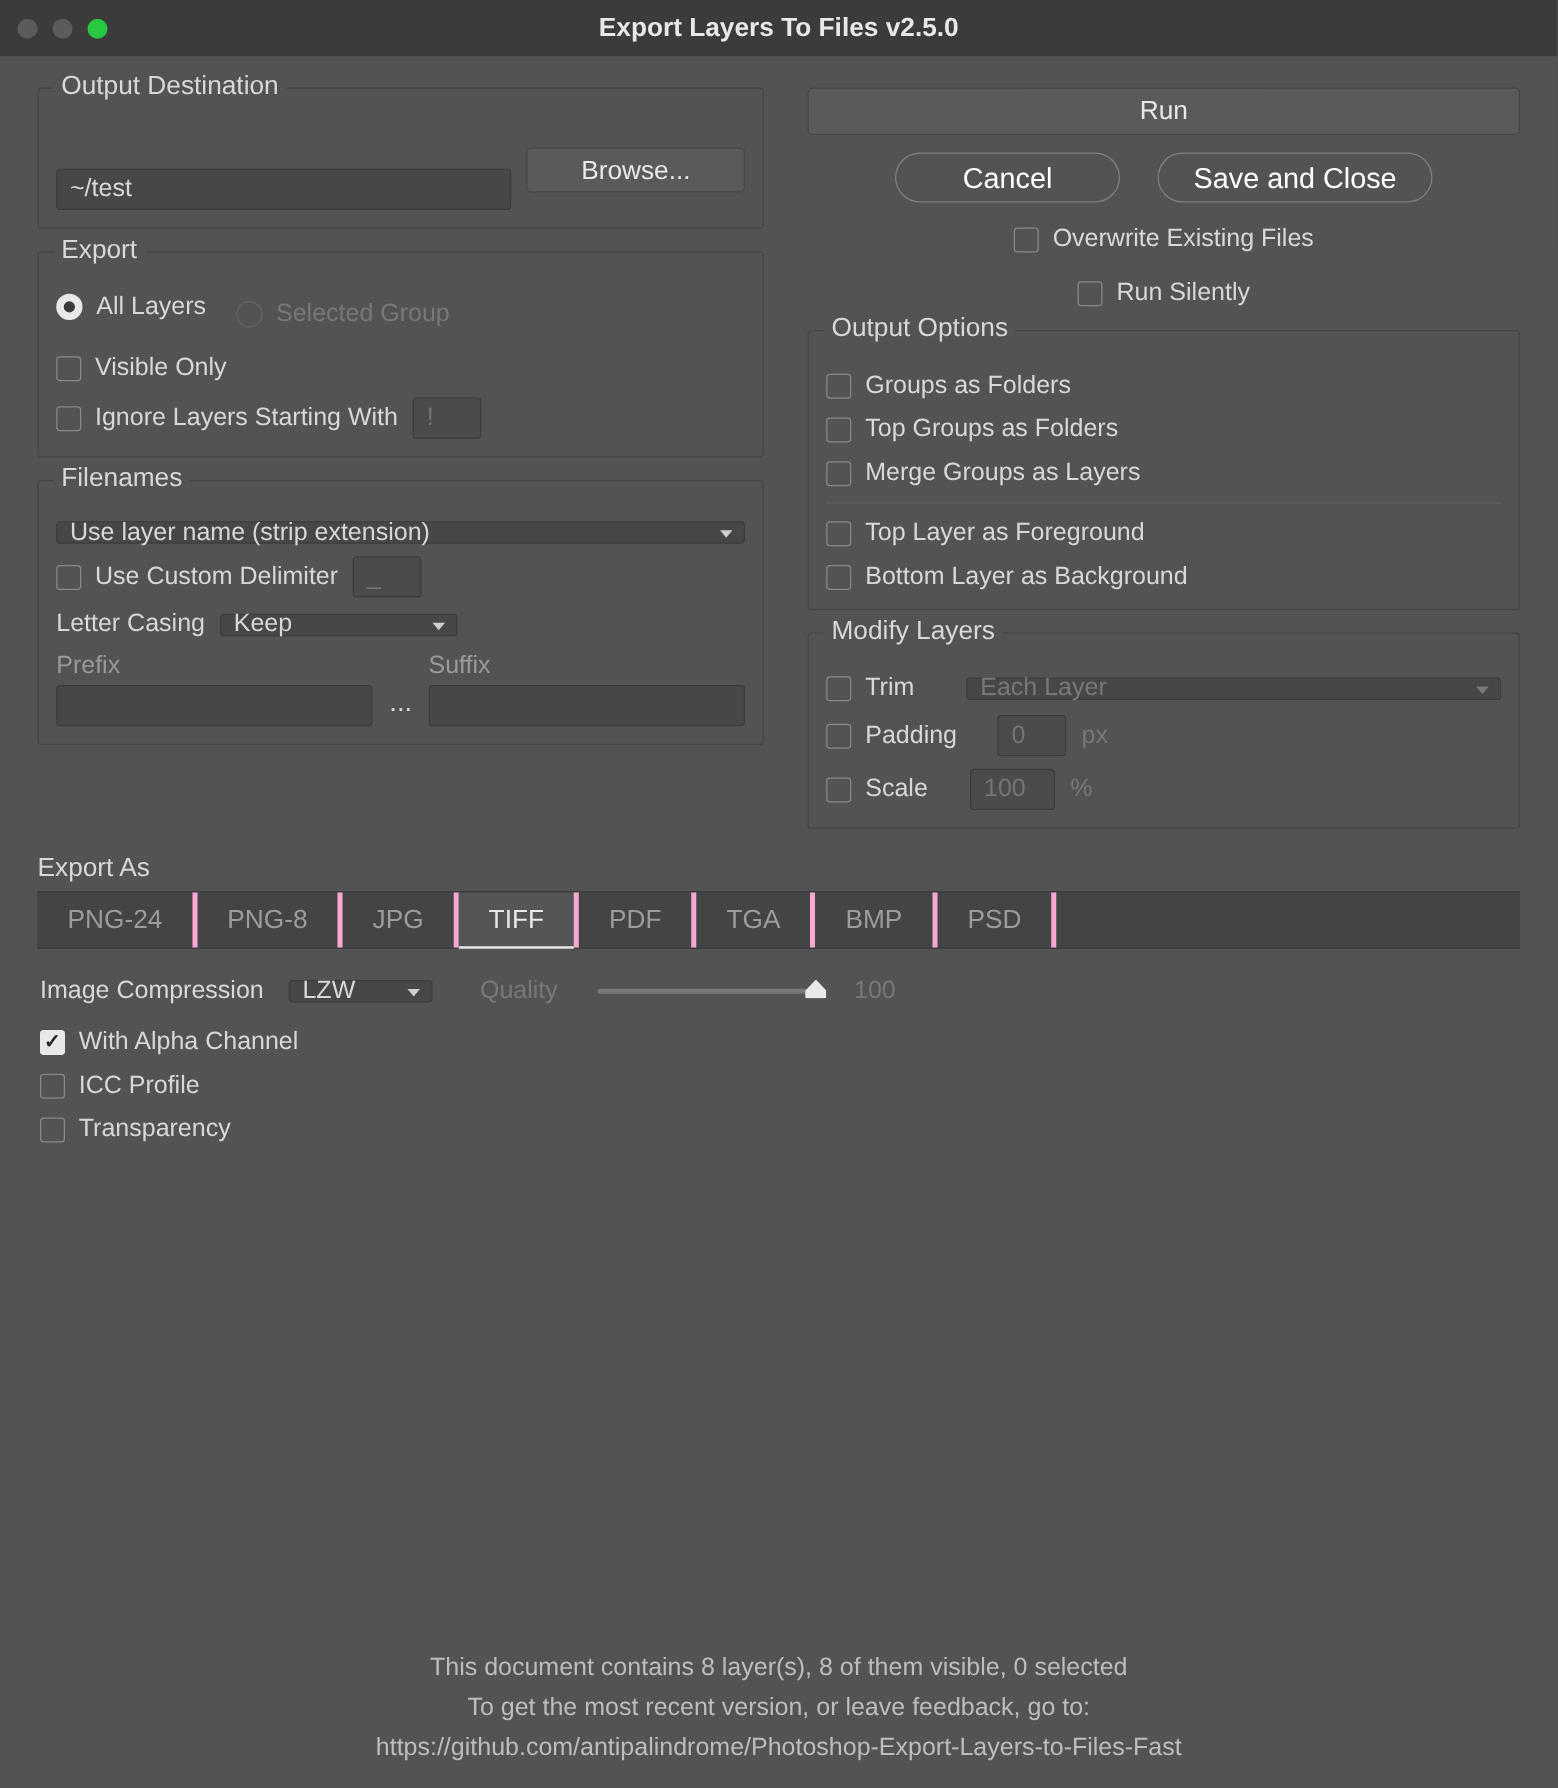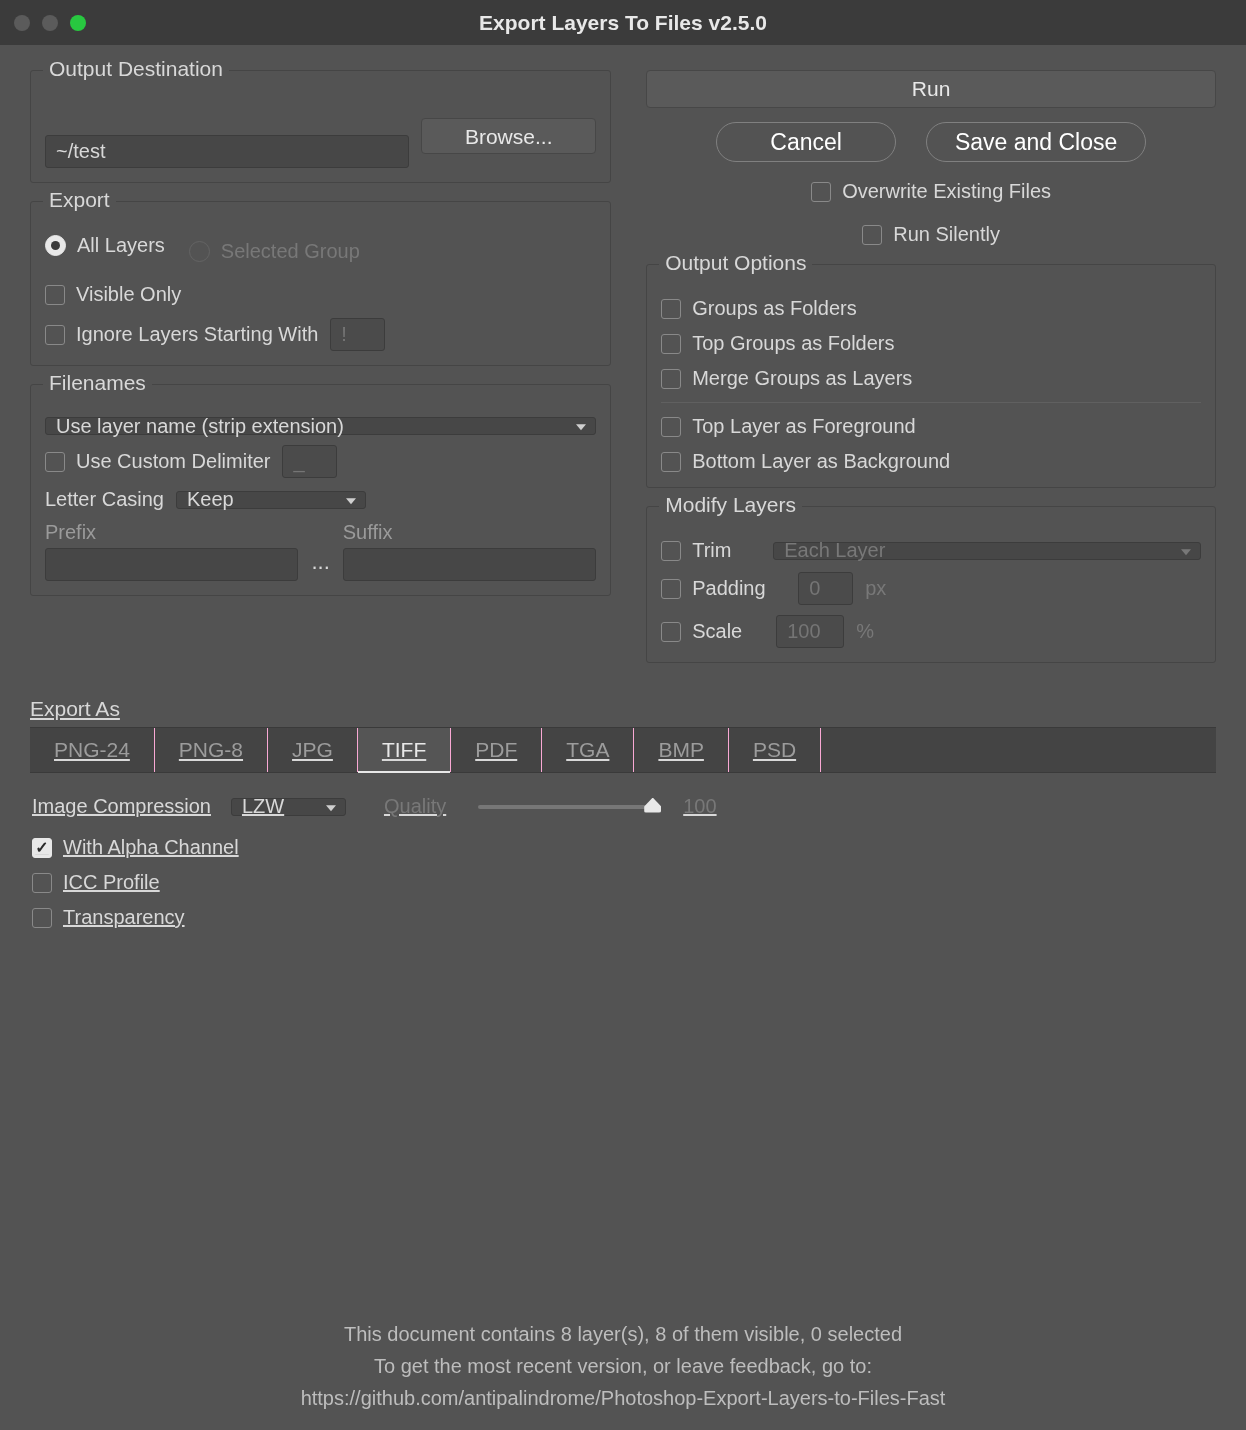--- a/index.html
+++ b/index.html
@@ -232,40 +232,39 @@
   justify-content: center;
 }
 
 .divider {
   height: 1px;
   background: #606060;
   margin: 12px 0;
 }
 
 .export-as-section {
-  margin: 24px 30px 0 30px;
-  text-decoration: underline;
+  margin: 10px 30px 0 30px;
 }
 .export-as-label {
   color: #d8d8d8;
   font-size: 21px;
   margin-bottom: 6px;
 }
 .tabs {
   display: flex;
   background: #444;
   border-top: 1px solid #3a3a3a;
   border-bottom: 1px solid #3a3a3a;
 }
 .tab {
   padding: 10px 24px;
   color: #9c9c9c;
   font-size: 21px;
   cursor: pointer;
-  border-right: 1px solid #f9a8d4;
+  border-right: 4px solid #f9a8d4;
 }
 .tab.active {
   background: #555;
   color: #e8e8e8;
   position: relative;
 }
 .tab.active::after {
   content: "";
   position: absolute;
   left: 0; right: 0; bottom: -1px;

